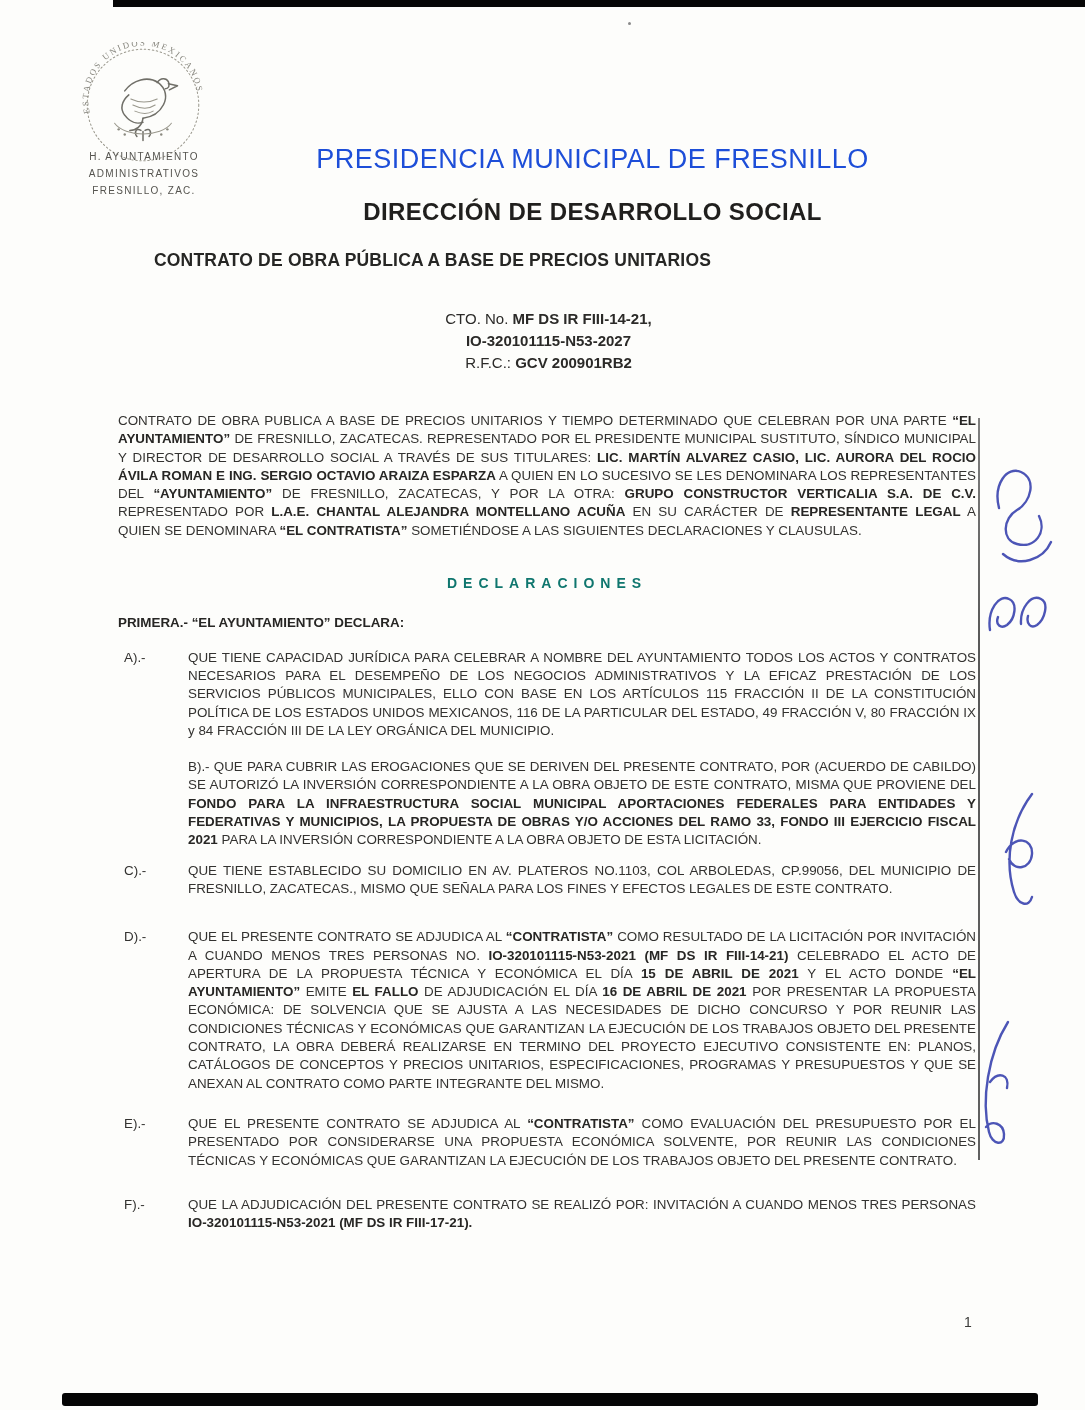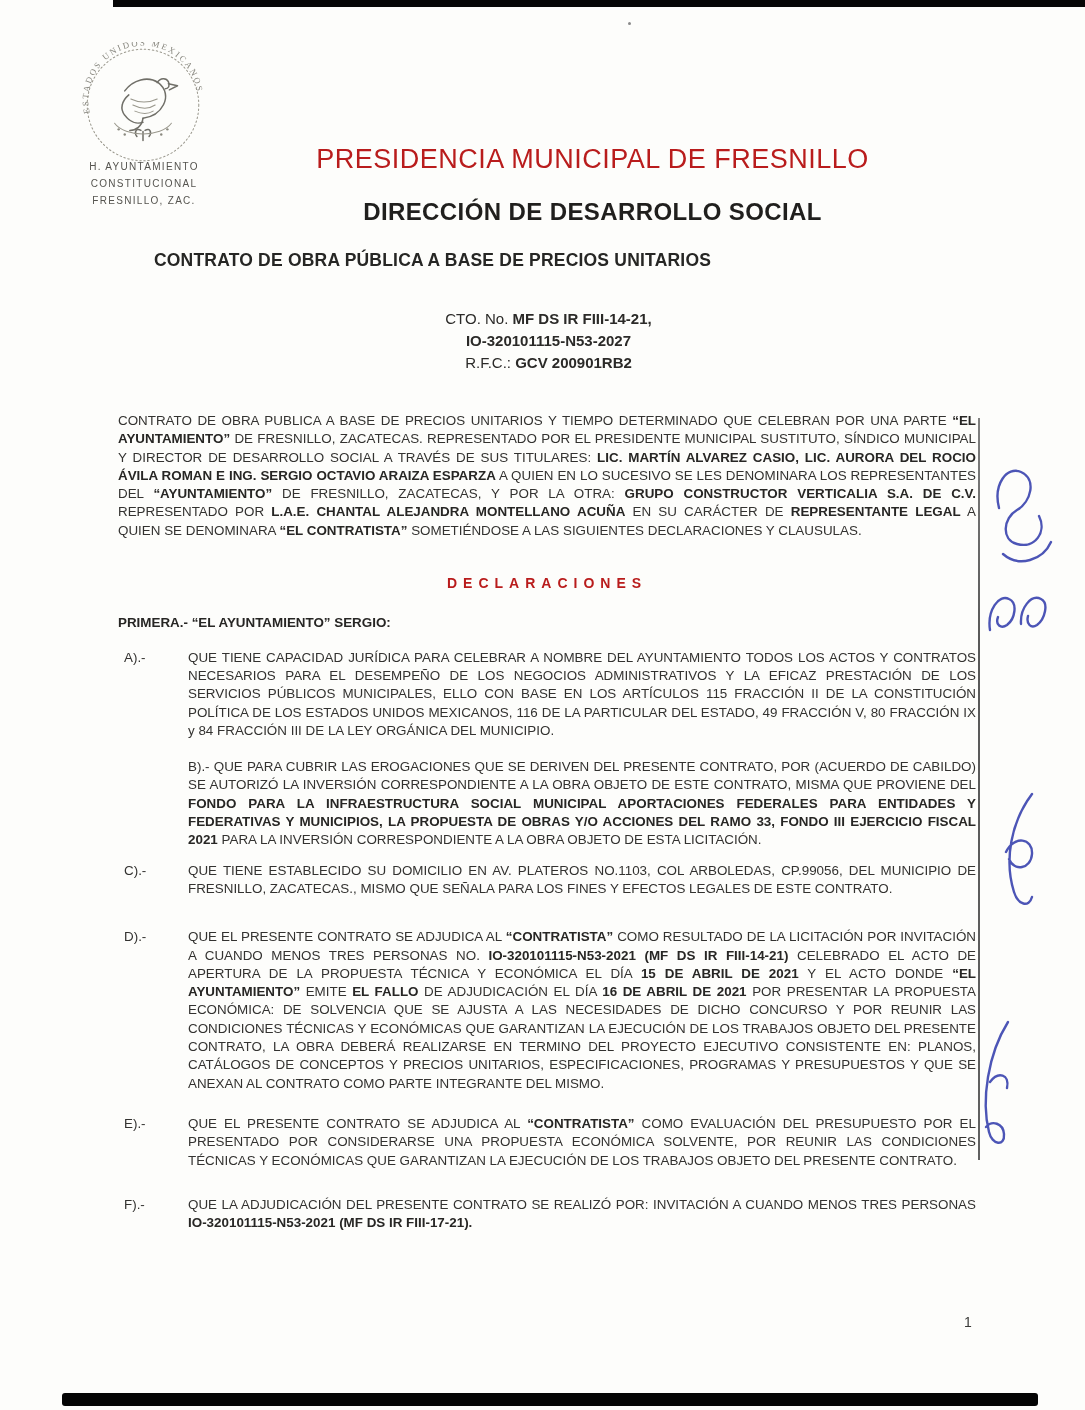--- a/index.html
+++ b/index.html
@@ -14,40 +14,40 @@
   }
   
   .scan-bar-top{position:absolute;top:0;left:113px;right:0;height:7px;background:#060606;}
   .scan-dot{position:absolute;top:22px;left:628px;width:3px;height:3px;border-radius:50%;background:#8a8a8a;}
   .scan-bar-bottom{position:absolute;top:1393px;left:62px;width:976px;height:13px;background:#040404;border-radius:3px;}
   .scan-fold-line{position:absolute;left:978px;top:418px;width:2px;height:742px;background:linear-gradient(#6a6a6a,#3c3c3c 30%,#454545);opacity:.85;}
 
   
   .emblem{position:absolute;left:72px;top:42px;width:142px;height:122px;}
   .emblem-caption{
-    position:absolute;left:58px;top:158px;width:172px;
+    position:absolute;left:58px;top:148px;width:172px;
     text-align:center;font-size:10px;letter-spacing:1.3px;
     color:#55544f;line-height:17px;
   }
 
   
   .title-block{position:absolute;left:150px;top:144px;width:885px;text-align:center;}
-  .doc-title{font-size:27px;font-weight:400;letter-spacing:.5px;color:#b91c1c;}
+  .doc-title{font-size:27px;font-weight:400;letter-spacing:.5px;color:#1d4ed8;}
   .doc-subtitle{margin-top:23px;font-size:24px;font-weight:700;letter-spacing:.4px;color:#201f1d;}
   .doc-type{position:absolute;left:0;top:250px;width:865px;text-align:center;font-size:17.5px;font-weight:700;color:#262624;letter-spacing:.2px;}
   .cto-block{position:absolute;left:6px;top:308px;width:1085px;text-align:center;font-size:15px;line-height:22px;color:#2b2a28;}
 
   
   .content{
     position:absolute;left:118px;top:404px;width:858px;
     font-size:13.4px;line-height:18.3px;text-align:justify;color:#333230;
   }
   .content b{font-weight:700;color:#272624;}
   p.intro{margin:8px 0 34px 0;}
-  .decl-heading{text-align:center;font-weight:700;font-size:14px;letter-spacing:6px;margin:0 0 22px 0;color:#b91c1c;}
+  .decl-heading{text-align:center;font-weight:700;font-size:14px;letter-spacing:6px;margin:0 0 22px 0;color:#0f766e;}
   .primera{font-weight:700;text-align:left;margin:0 0 16px 0;color:#272624;}
   .decl-item{display:flex;align-items:flex-start;}
   .decl-label{flex:0 0 70px;padding-left:6px;box-sizing:border-box;}
   .decl-text{flex:1;margin:0;text-align:justify;}
   .mb18{margin-bottom:18px;}.mb22{margin-bottom:22px;}.mb24{margin-bottom:12px;}
   .mb26{margin-bottom:26px;}.mb30{margin-bottom:30px;}
 
   .page-number{position:absolute;left:964px;top:1314px;font-size:14px;color:#3a3a38;}
 
   
@@ -93,21 +93,21 @@
       <path class="seal-light" d="M42 80 C52 94 88 94 98 80"></path>
       <circle cx="46" cy="86" r="1.2" fill="#8a897f"></circle>
       <circle cx="52" cy="91" r="1.2" fill="#8a897f"></circle>
       <circle cx="88" cy="91" r="1.2" fill="#8a897f"></circle>
       <circle cx="94" cy="86" r="1.2" fill="#8a897f"></circle>
     </g>
   </svg>
 
   <div class="emblem-caption">
     <div>H. AYUNTAMIENTO</div>
-    <div>CONSTITUCIONAL</div>
+    <div>ADMINISTRATIVOS</div>
     <div>FRESNILLO, ZAC.</div>
   </div>
 
   <div class="title-block">
     <div class="doc-title">PRESIDENCIA MUNICIPAL DE FRESNILLO</div>
     <div class="doc-subtitle">DIRECCIÓN DE DESARROLLO SOCIAL</div>
   </div>
   <div class="doc-type">CONTRATO DE OBRA PÚBLICA A BASE DE PRECIOS UNITARIOS</div>
 
   <div class="cto-block">
@@ -115,21 +115,21 @@
     <div><b>IO-320101115-N53-2027</b></div>
     <div><span>R.F.C.: </span><b>GCV 200901RB2</b></div>
   </div>
 
   <div class="content">
 
     <p class="intro"><span>CONTRATO DE OBRA PUBLICA A BASE DE PRECIOS UNITARIOS Y TIEMPO DETERMINADO QUE CELEBRAN POR UNA PARTE </span><b>“EL AYUNTAMIENTO”</b><span> DE FRESNILLO, ZACATECAS. REPRESENTADO POR EL PRESIDENTE MUNICIPAL SUSTITUTO, SÍNDICO MUNICIPAL Y DIRECTOR DE DESARROLLO SOCIAL A TRAVÉS DE SUS TITULARES: </span><b>LIC. MARTÍN ALVAREZ CASIO, LIC. AURORA DEL ROCIO ÁVILA ROMAN E ING. SERGIO OCTAVIO ARAIZA ESPARZA</b><span> A QUIEN EN LO SUCESIVO SE LES DENOMINARA LOS REPRESENTANTES DEL </span><b>“AYUNTAMIENTO”</b><span> DE FRESNILLO, ZACATECAS, Y POR LA OTRA: </span><b>GRUPO CONSTRUCTOR VERTICALIA S.A. DE C.V.</b><span> REPRESENTADO POR </span><b>L.A.E. CHANTAL ALEJANDRA MONTELLANO ACUÑA</b><span> EN SU CARÁCTER DE </span><b>REPRESENTANTE LEGAL</b><span> A QUIEN SE DENOMINARA </span><b>“EL CONTRATISTA”</b><span> SOMETIÉNDOSE A LAS SIGUIENTES DECLARACIONES Y CLAUSULAS.</span></p>
 
     <div class="decl-heading">DECLARACIONES</div>
 
-    <div class="primera">PRIMERA.- “EL AYUNTAMIENTO” SERGIO:</div>
+    <div class="primera">PRIMERA.- “EL AYUNTAMIENTO” DECLARA:</div>
 
     <div class="decl-item mb18">
       <span class="decl-label">A).-</span>
       <p class="decl-text"><span>QUE TIENE CAPACIDAD JURÍDICA PARA CELEBRAR A NOMBRE DEL AYUNTAMIENTO TODOS LOS ACTOS Y CONTRATOS NECESARIOS PARA EL DESEMPEÑO DE LOS NEGOCIOS ADMINISTRATIVOS Y LA EFICAZ PRESTACIÓN DE LOS SERVICIOS PÚBLICOS MUNICIPALES, ELLO CON BASE EN LOS ARTÍCULOS 115 FRACCIÓN II DE LA CONSTITUCIÓN POLÍTICA DE LOS ESTADOS UNIDOS MEXICANOS, 116 DE LA PARTICULAR DEL ESTADO, 49 FRACCIÓN V, 80 FRACCIÓN IX y 84 FRACCIÓN III DE LA LEY ORGÁNICA DEL MUNICIPIO.</span></p>
     </div>
 
     <div class="decl-item mb24">
       <span class="decl-label"></span>
       <p class="decl-text"><span>B).- QUE PARA CUBRIR LAS EROGACIONES QUE SE DERIVEN DEL PRESENTE CONTRATO, POR (ACUERDO DE CABILDO) SE AUTORIZÓ LA INVERSIÓN CORRESPONDIENTE A LA OBRA OBJETO DE ESTE CONTRATO, MISMA QUE PROVIENE DEL </span><b>FONDO PARA LA INFRAESTRUCTURA SOCIAL MUNICIPAL APORTACIONES FEDERALES PARA ENTIDADES Y FEDERATIVAS Y MUNICIPIOS,  LA PROPUESTA DE OBRAS Y/O ACCIONES DEL RAMO 33, FONDO III EJERCICIO FISCAL 2021</b><span> PARA LA INVERSIÓN CORRESPONDIENTE A LA OBRA OBJETO DE ESTA LICITACIÓN.</span></p>
     </div>

